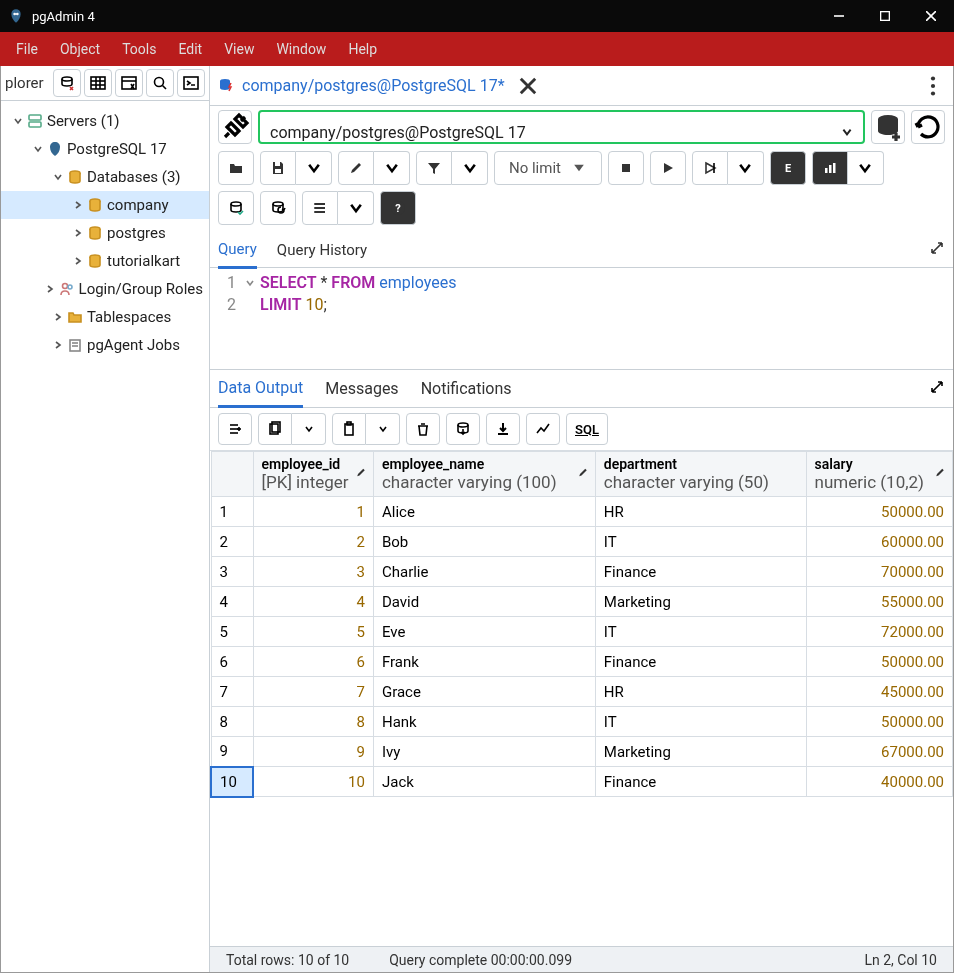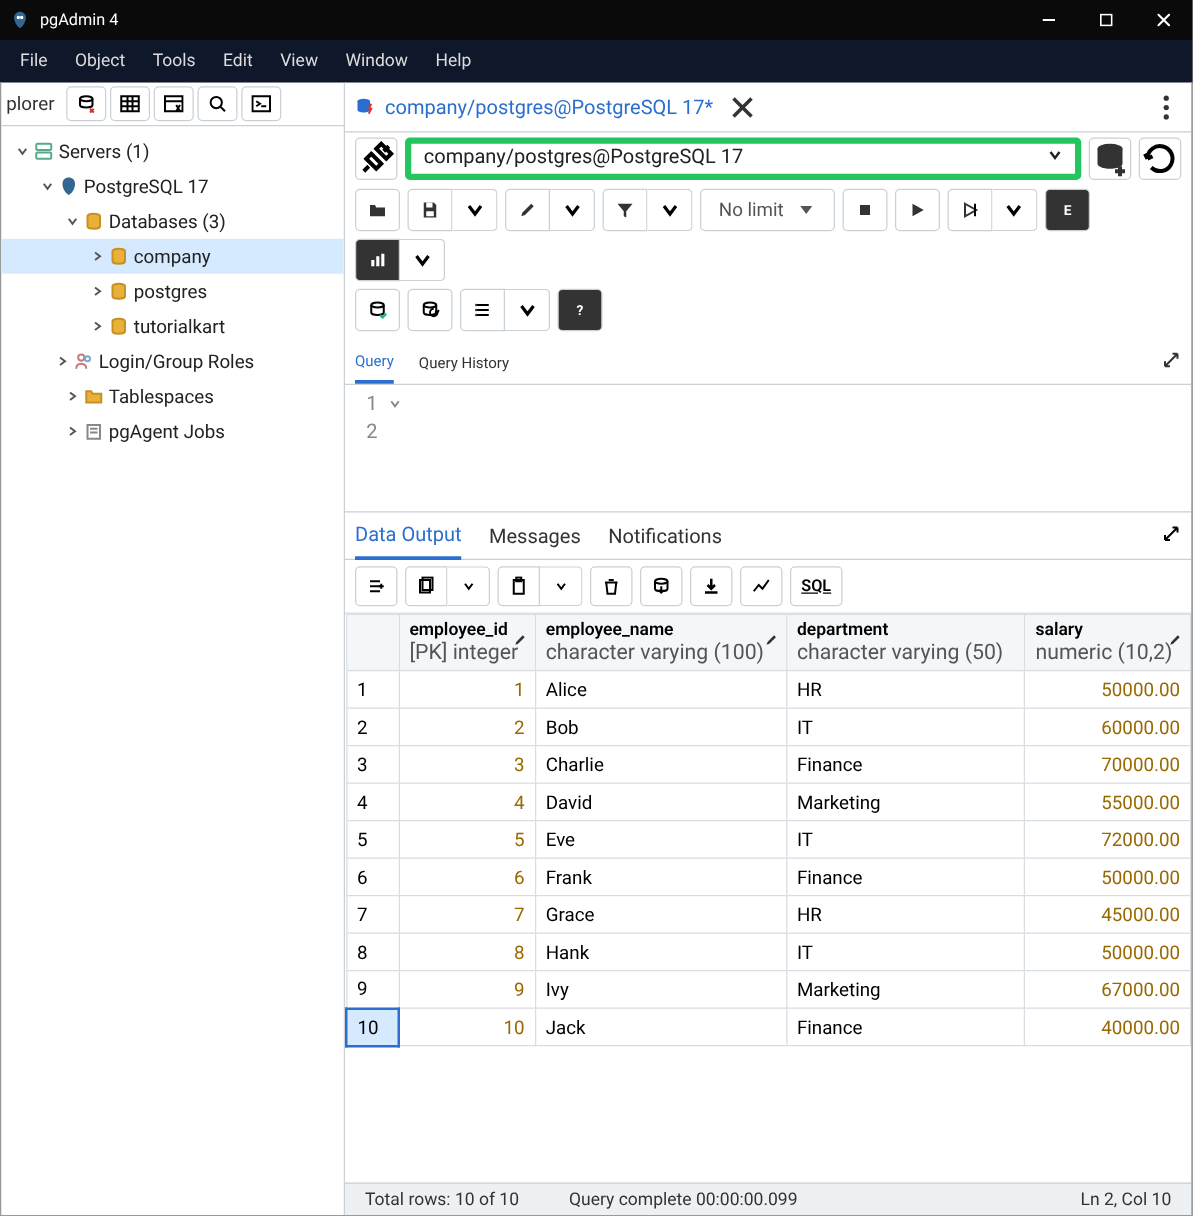--- a/index.html
+++ b/index.html
@@ -7,28 +7,28 @@
 
 
 .titlebar { height: 32px; background: #0a0a0a; display: flex; align-items: center; color: #fff; font-size: 13px; }
 .titlebar .app-icon { width: 16px; height: 16px; margin: 0 8px; }
 .titlebar .title { flex: 1; }
 .titlebar .win-btns { display: flex; }
 .titlebar .win-btn { width: 46px; height: 32px; display: flex; align-items: center; justify-content: center; color: #fff; }
 .titlebar .win-btn svg { width: 10px; height: 10px; }
 
 
-.menubar { height: 34px; background: #0f172a; display: flex; align-items: center; padding: 0 6px; gap: 2px; }
+.menubar { height: 34px; background: #b91c1c; display: flex; align-items: center; padding: 0 6px; gap: 2px; }
 .menubar .menu-item { color: #ddd; font-size: 14px; padding: 4px 10px; border-radius: 3px; }
 
 
 .content { flex: 1; display: flex; background: #fff; border: 1px solid #999; border-top: none; overflow: hidden; }
 
 
-.left-panel { width: 275px; display: flex; flex-direction: column; border-right: 1px solid #c9d0d6; }
+.left-panel { width: 209px; display: flex; flex-direction: column; border-right: 1px solid #c9d0d6; }
 .left-toolbar { height: 35px; display: flex; align-items: center; border-bottom: 1px solid #c9d0d6; padding: 0 4px; }
 .left-toolbar .lbl { font-size: 15px; color: #333; margin-right: 6px; }
 .left-toolbar .tb-btn { width: 32px; height: 28px; display: flex; align-items: center; justify-content: center; border: 1px solid #c9d0d6; border-radius: 4px; margin-left: 3px; background: #fff; }
 .left-toolbar .tb-btn svg { width: 16px; height: 16px; }
 
 .tree { flex: 1; padding: 6px 0; font-size: 15px; color: #222; overflow: auto; }
 .tree-row { display: flex; align-items: center; height: 28px; padding-right: 6px; white-space: nowrap; }
 .tree-row.selected { background: #d6eaff; }
 .tree-row .chev { width: 14px; display: flex; align-items: center; justify-content: center; color: #555; }
 .tree-row .chev svg { width: 10px; height: 10px; }
@@ -43,37 +43,37 @@
 .tabbar { height: 40px; border-bottom: 1px solid #c9d0d6; display: flex; align-items: center; padding: 0 8px; }
 .tabbar .tab { display: flex; align-items: center; gap: 6px; font-size: 16px; color: #2a6fcf; }
 .tabbar .tab svg { width: 18px; height: 18px; }
 .tabbar .tab-close { margin-left: 8px; color: #333; width: 18px; height: 18px; display: flex; align-items: center; justify-content: center; }
 .tabbar .spacer { flex: 1; }
 .tabbar .kebab { color: #333; width: 24px; height: 24px; display: flex; align-items: center; justify-content: center; }
 
 
 .conn-row { height: 42px; display: flex; align-items: center; padding: 5px 8px; gap: 6px; }
 .conn-row .conn-icon-btn { width: 34px; height: 34px; border: 1px solid #c9d0d6; border-radius: 4px; display: flex; align-items: center; justify-content: center; background:#fff; }
-.conn-row .conn-select { flex: 1; height: 34px; border: 5px solid #22c55e; border-radius: 4px; display: flex; align-items: flex-start; padding: 0 10px; font-size: 16px; color: #222; }
+.conn-row .conn-select { flex: 1; height: 34px; border: 2px solid #22c55e; border-radius: 4px; display: flex; align-items: flex-end; padding: 0 10px; font-size: 16px; color: #222; }
 .conn-row .conn-select .caret { margin-left: auto; }
 
 
 .qtoolbar { display: flex; align-items: center; padding: 3px 8px; gap: 6px; flex-wrap: wrap; }
 .qtoolbar .btn { height: 34px; min-width: 36px; border: 1px solid #c9d0d6; border-radius: 4px; background: #fff; display: flex; align-items: center; justify-content: center; padding: 0 8px; }
 .qtoolbar .btn svg { width: 16px; height: 16px; }
 .qtoolbar .btn.wide { padding: 0 14px; font-size: 15px; color: #555; gap: 10px; text-align: center; }
 .qtoolbar .grp { display: flex; }
 .qtoolbar .grp .btn:first-child { border-top-right-radius: 0; border-bottom-right-radius: 0; }
 .qtoolbar .grp .btn:last-child { border-top-left-radius: 0; border-bottom-left-radius: 0; border-left: none; }
 .qtoolbar .btn.dark { background: #333; color: #fff; }
 .qtoolbar .btn.dark svg { stroke: #fff; fill: #fff; }
 
 
 .qtabs { display: flex; align-items: center; border-bottom: 1px solid #c9d0d6; padding: 0 8px; height: 36px; gap: 20px; margin-top: 4px; }
-.qtabs .qt { font-size: 12px; color: #333; padding: 8px 0; }
+.qtabs .qt { font-size: 15px; color: #333; padding: 8px 0; }
 .qtabs .qt.active { color: #2a6fcf; border-bottom: 3px solid #2a6fcf; margin-bottom: -1px; }
 .qtabs .expand { margin-left: auto; color: #333; }
 
 
 .editor { display: flex; font-family: Consolas, "Courier New", monospace; font-size: 16px; padding: 4px 0; height: 102px; border-bottom: 1px solid #c9d0d6; }
 .gutter { width: 30px; text-align: right; color: #888; padding-right: 4px; }
 .gutter div { height: 22px; line-height: 22px; }
 .fold { width: 20px; color: #888; }
 .fold div { height: 22px; display:flex; align-items:center; justify-content:center; }
 .code { flex: 1; }
@@ -526,20 +526,24 @@
         <div>1</div>
         <div>2</div>
       </div>
       <div class="fold">
         <div>
             <svg width="10" height="10" viewBox="0 0 10 10">
               <path d="M2 3l3 4 3-4"></path>
             </svg>
           </div>
         <div></div>
+      </div>
+      <div class="code">
+        <div><span class="kw">SELECT</span><span class="op"> * </span><span class="kw">FROM</span><span> </span><span class="ident">employees</span></div>
+        <div><span class="kw">LIMIT</span><span> </span><span class="num">10</span><span class="op">;</span></div>
       </div>
     </div>
 
     <div class="otabs">
       <div class="ot active">Data Output</div>
       <div class="ot">Messages</div>
       <div class="ot">Notifications</div>
       <div class="expand"><svg width="16" height="16" viewBox="0 0 16 16">
             <path d="M3 13L13 3M13 3v4M13 3h-4M3 13v-4M3 13h4"></path>
           </svg></div>

